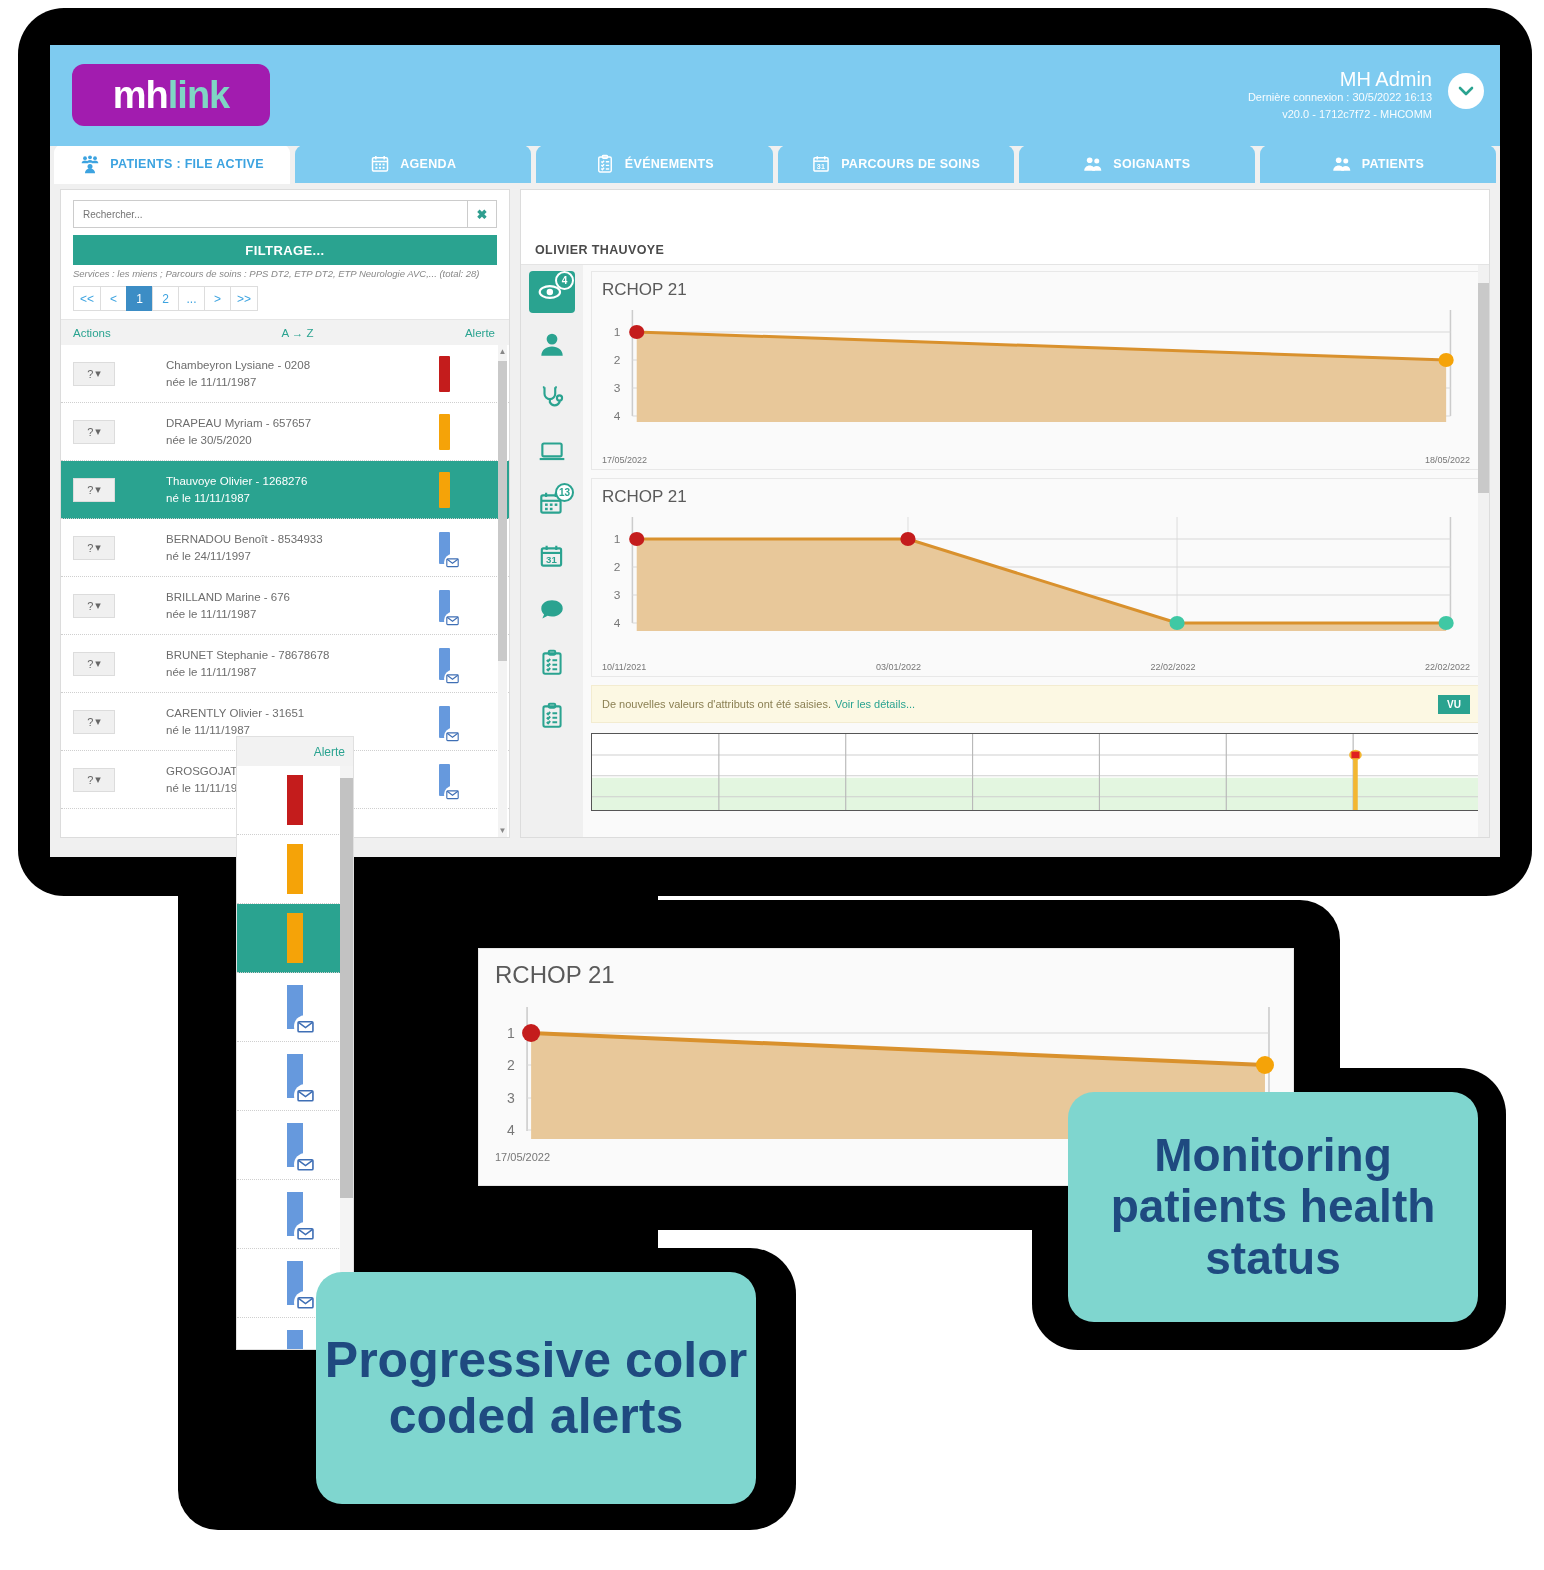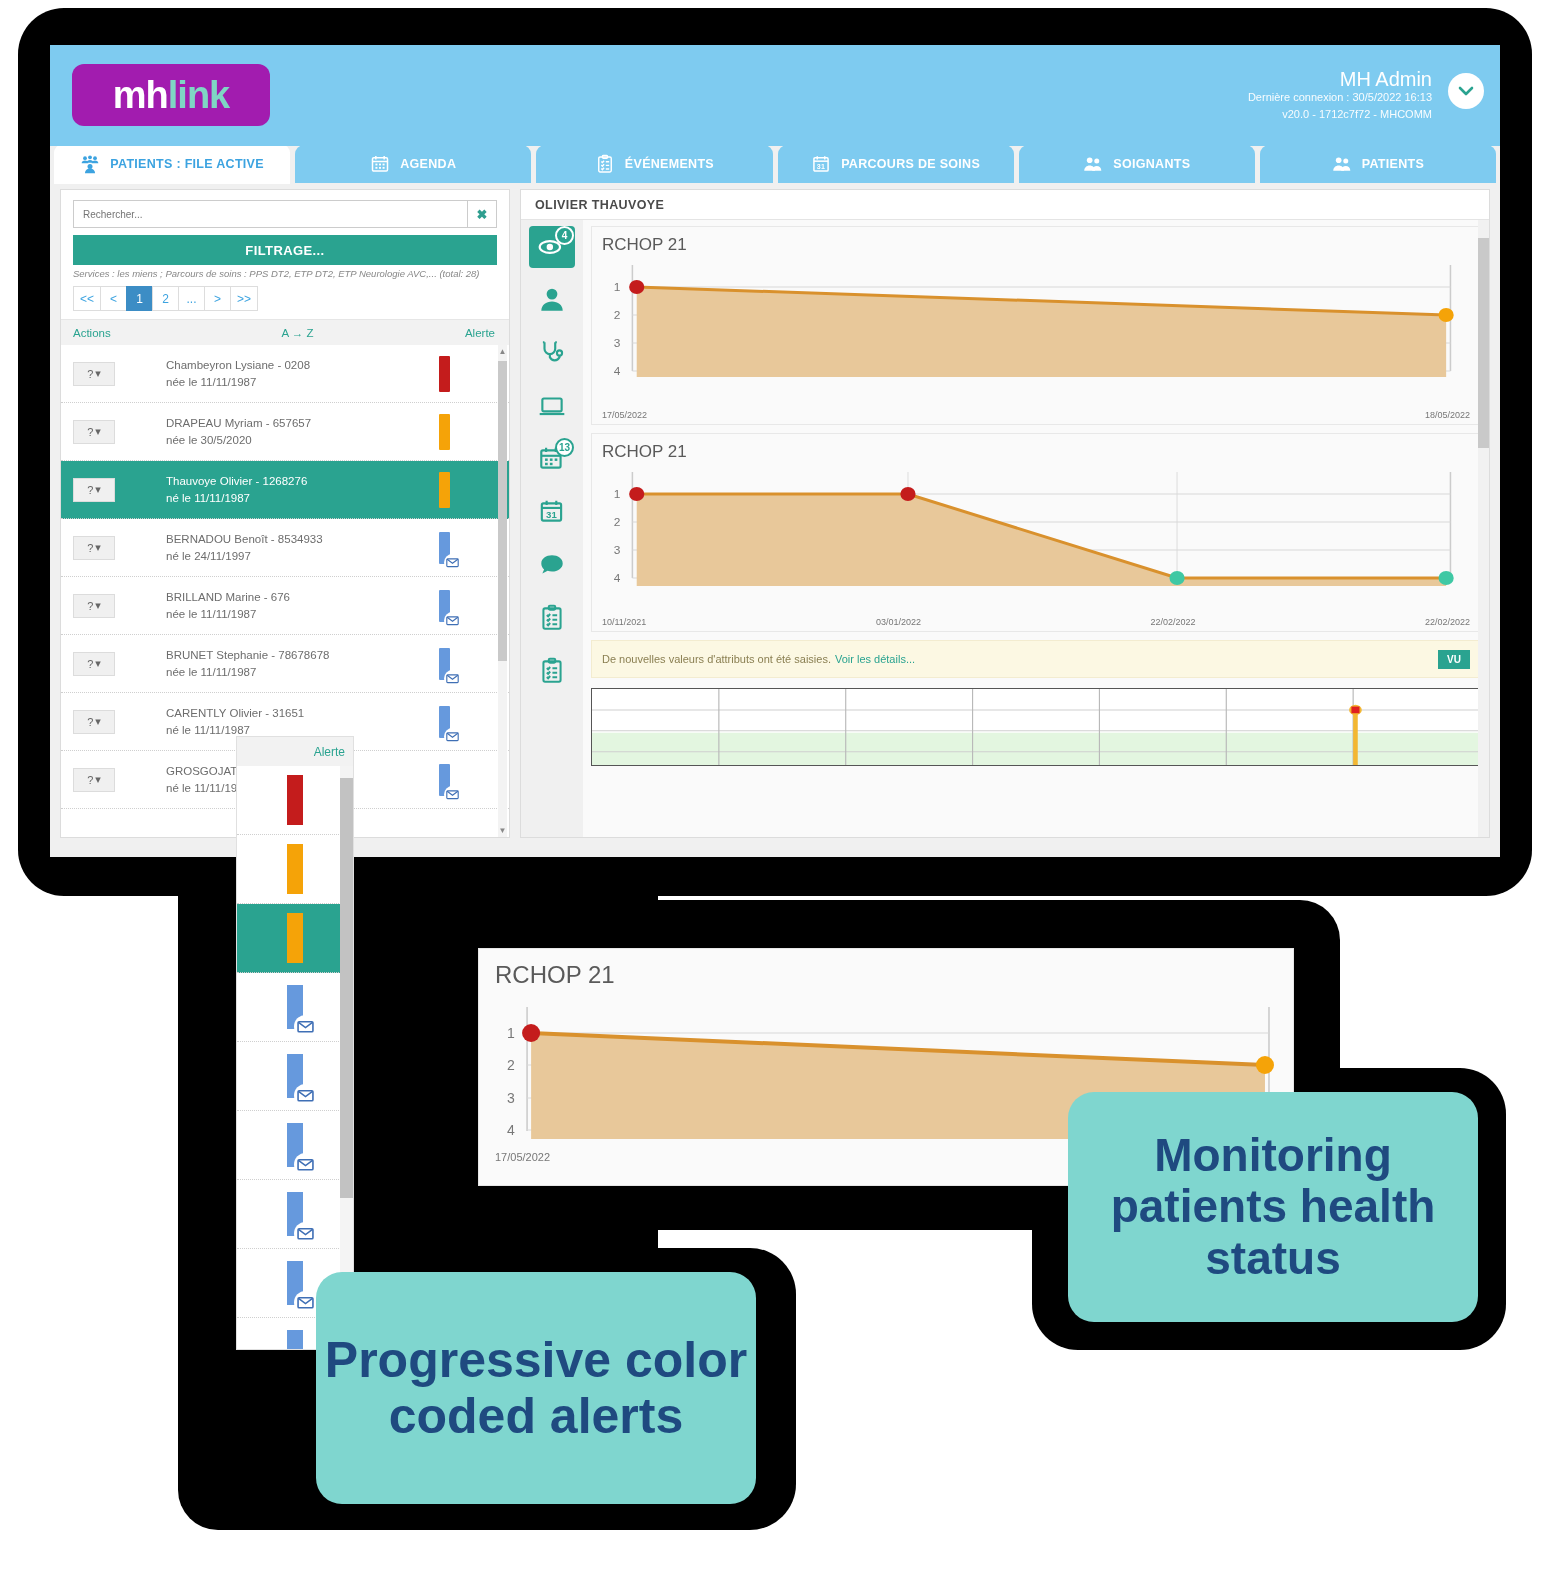--- a/index.html
+++ b/index.html
@@ -173,20 +173,21 @@
   
   .right-panel {
     flex: 1; background: #ffffff; border: 1px solid #dcdcdc;
     display: flex; flex-direction: column; overflow: hidden;
   }
   .rp-title {
     height: 30px; display: flex; align-items: center;
     padding-left: 14px; font-size: 12.5px; font-weight: bold;
     color: #4a4a4a; letter-spacing: .4px;
     border-bottom: 1px solid #e4e4e4;
+    margin-top: 45px;
   }
   .rp-body { flex: 1; display: flex; overflow: hidden; }
   .icon-rail {
     width: 62px; background: #f0f0f0;
     display: flex; flex-direction: column; align-items: center;
     padding-top: 6px; gap: 11px;
   }
   .irail-item { width: 46px; height: 42px; display: flex; align-items: center; justify-content: center; position: relative; cursor: pointer; }
   .irail-item.active { background: #2aa390; border-radius: 4px; }
   .irail-item svg { width: 30px; height: 30px; }

